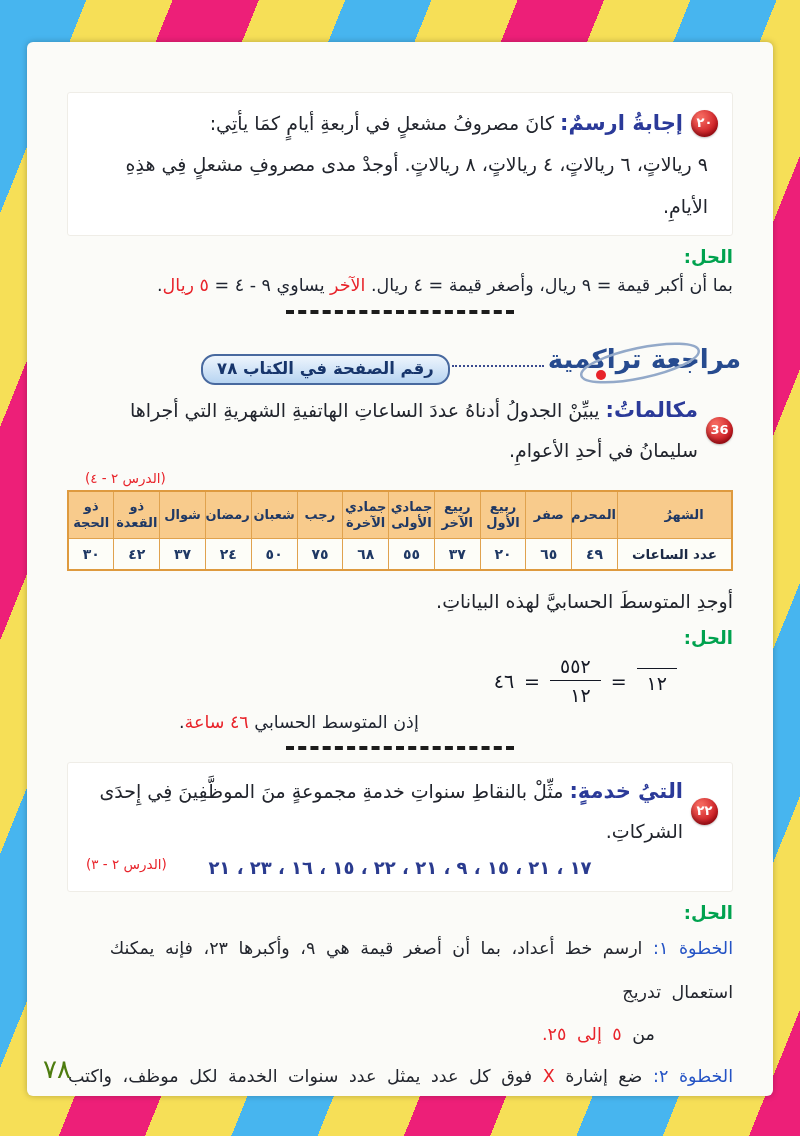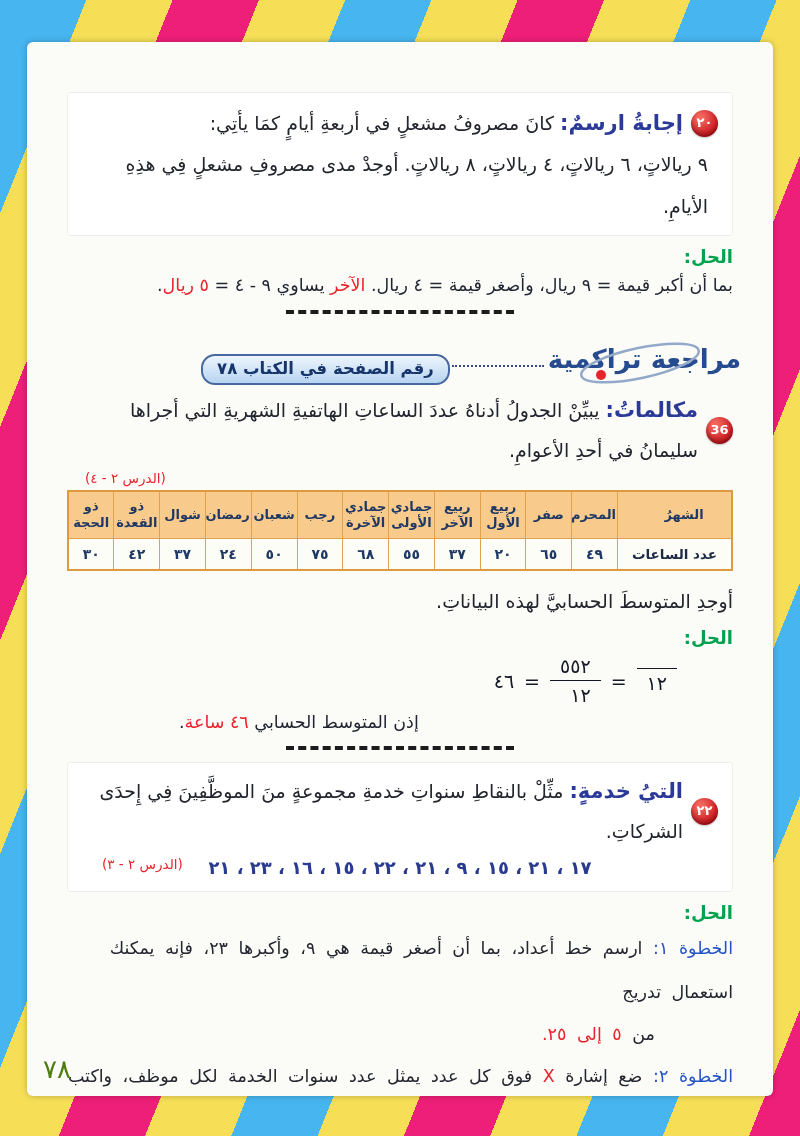--- a/index.html
+++ b/index.html
@@ -47,21 +47,21 @@
   .equation{display:flex;direction:rtl;align-items:center;gap:10px;
     margin:4px 56px 0 0;color:#141824;font-size:19px;}
   .frac{display:inline-flex;flex-direction:column;align-items:center;}
   .frac .num{padding:0 10px 3px;line-height:22px;}
   .frac .den{border-top:1.5px solid #141824;padding:3px 10px 0;line-height:22px;align-self:stretch;text-align:right;}
   .conclusion{margin-top:2px;padding-left:112px;text-align:left;font-size:17.5px;line-height:28px;color:#1f2430;}
   
   .q22-box{margin-top:12px;background:#fff;border:1px solid #efede7;border-radius:3px;padding:8px 14px 6px;}
   .num-row{position:relative;text-align:center;color:#2a3b8f;font-weight:bold;
     font-size:18px;line-height:34px;letter-spacing:1px;}
-  .num-row .lesson2{position:absolute;left:20px;bottom:4px;color:#e8232a;
+  .num-row .lesson2{position:absolute;left:4px;bottom:4px;color:#e8232a;
     font-size:13.5px;font-weight:normal;letter-spacing:0;}
   .step{font-size:17.5px;line-height:44px;color:#23262e;word-spacing:5px;}
   .step .cont{padding-right:78px;display:block;line-height:40px;}
   .step-label{color:#2453c5;}
   .page-num{position:absolute;left:16px;bottom:12px;font-size:26px;color:#4d7c0f;direction:ltr;}
 </style>
 </head>
 <body>
 
 <div class="page">

